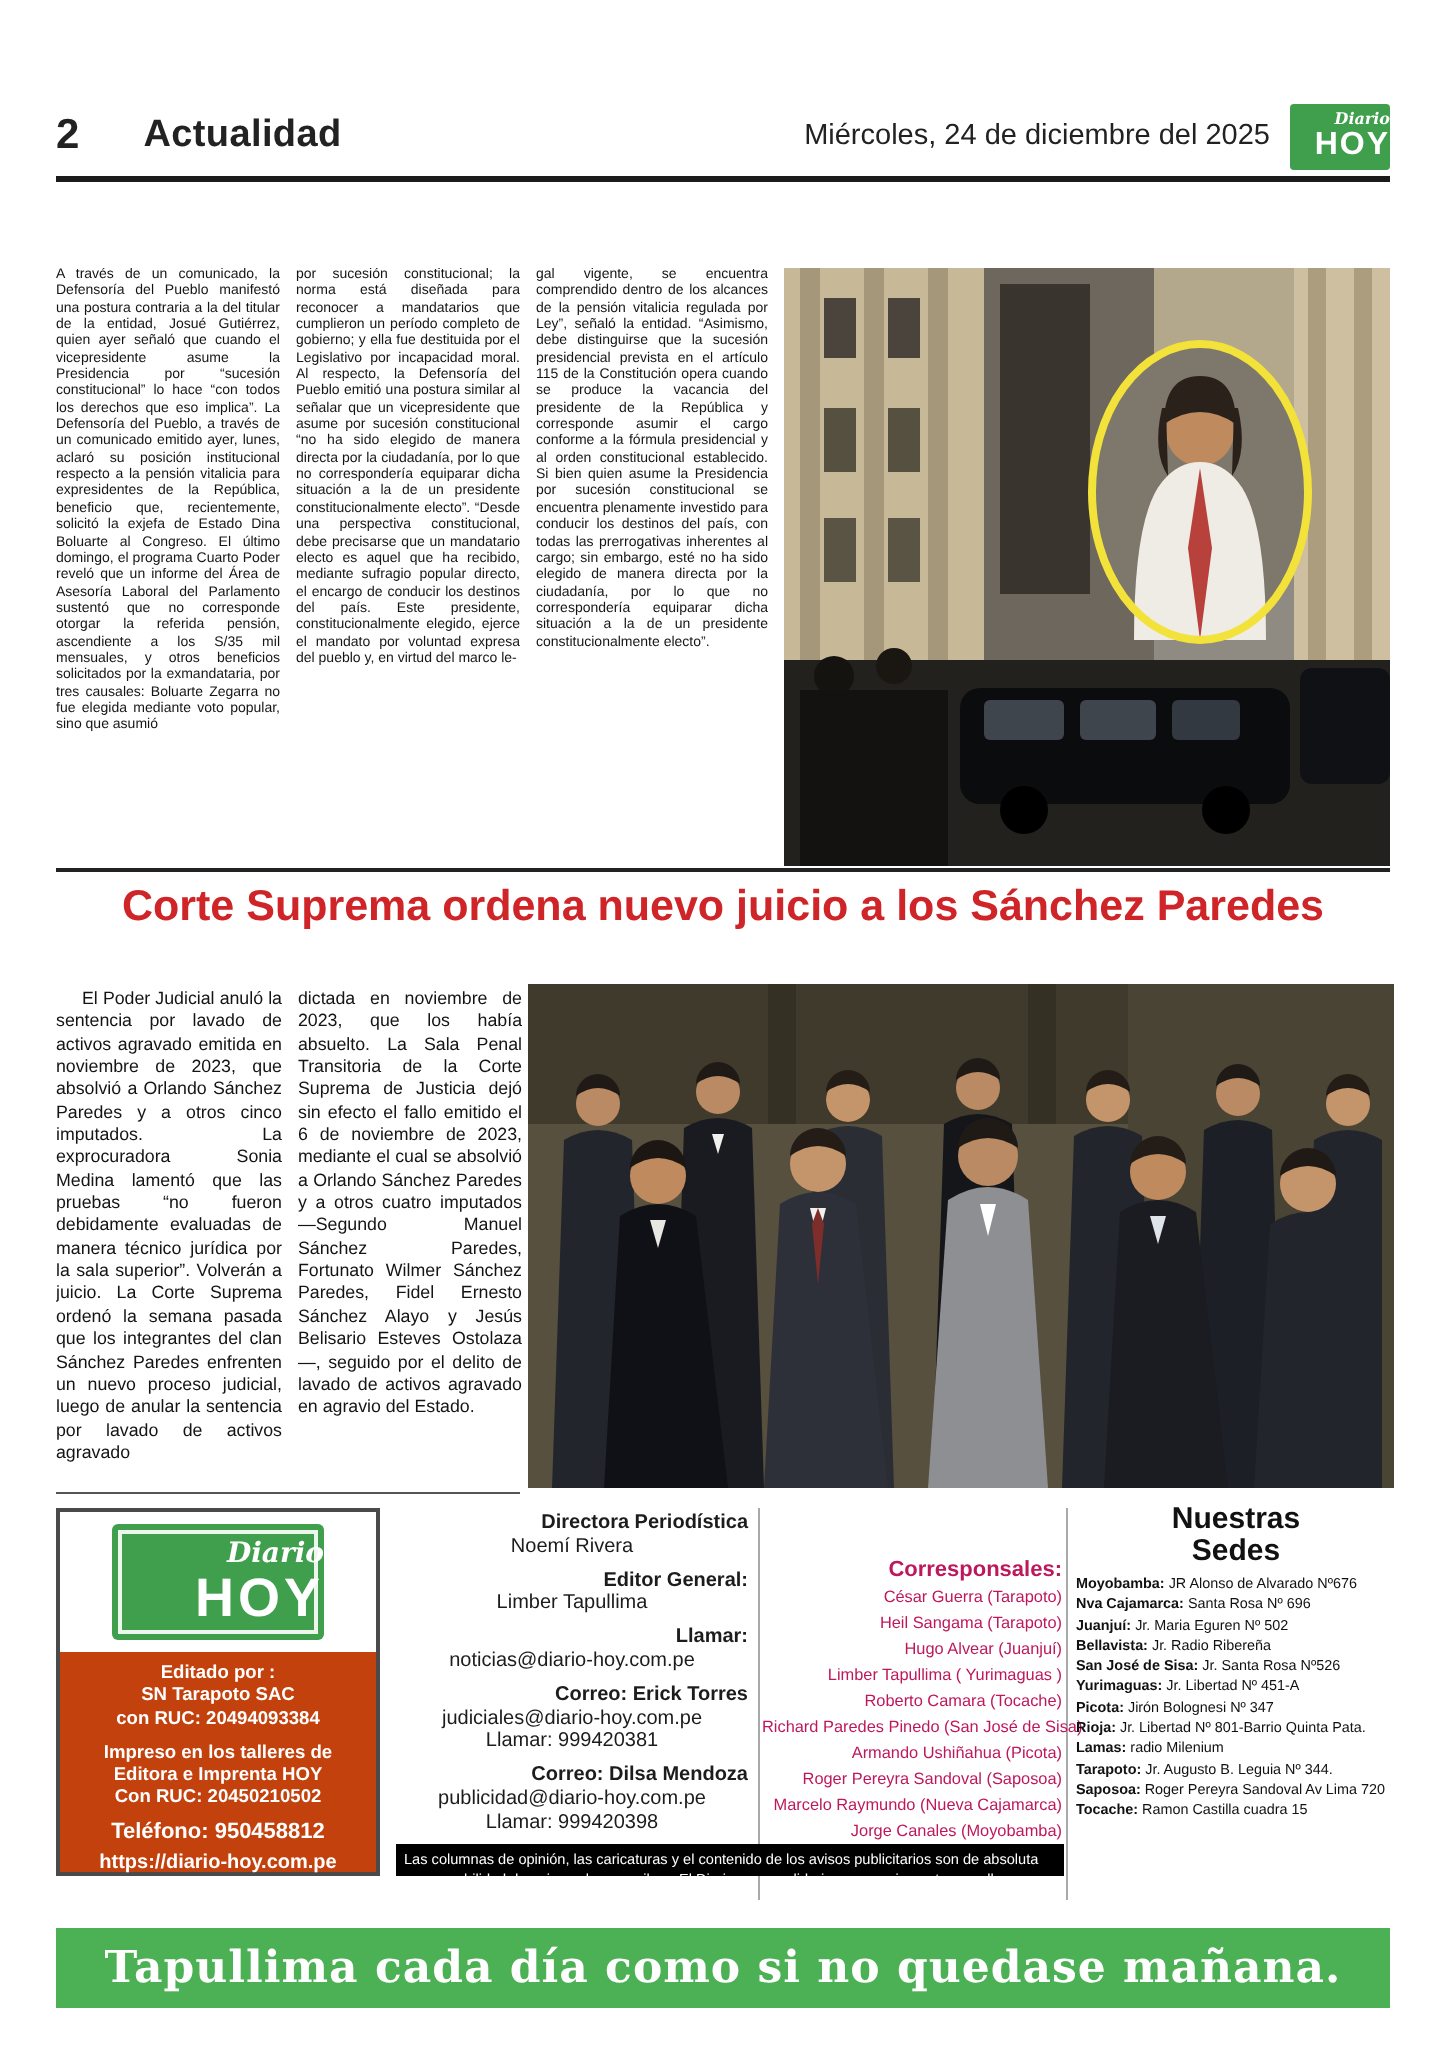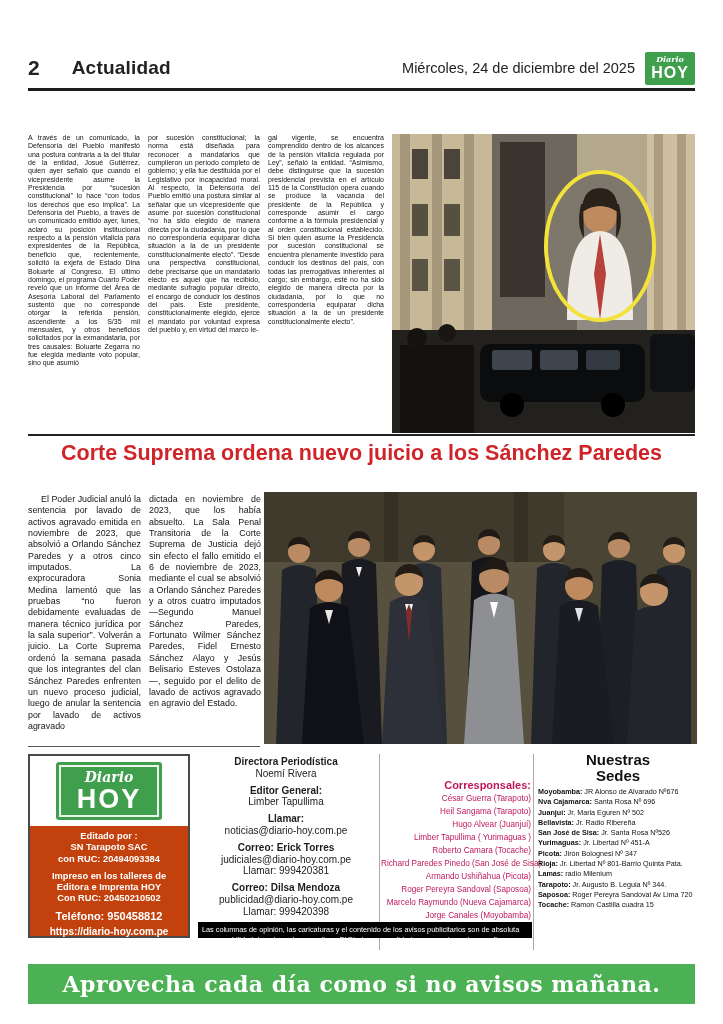--- a/index.html
+++ b/index.html
@@ -11,21 +11,21 @@
   }
   .abs { position:absolute; }
 
   
   .header-bar { top:50px; left:28px; right:28px; height:36px; display:flex; align-items:center; }
   .page-number { font-size:21px; font-weight:bold; color:#222; }
   .section-title { font-size:19px; font-weight:bold; color:#222; margin-left:32px; letter-spacing:.2px; }
   .header-spacer { flex:1; }
   .issue-date { font-size:14.5px; color:#222; margin-right:10px; }
   .logo-box { background:#3f9f4c; color:#fff; text-align:center; border-radius:2px;
-    display:flex; flex-direction:column; justify-content:center; }
+    display:flex; flex-direction:column; justify-content:center;align-items:flex-end; }
   .logo-small { width:50px; height:33px; }
   .logo-small .logo-top { font-family:"DejaVu Serif", serif; font-style:italic; font-weight:bold; font-size:8px; line-height:9px; }
   .logo-small .logo-main { font-size:16px; font-weight:bold; line-height:17px; letter-spacing:1px; }
   .header-rule { top:88px; left:28px; right:28px; height:3px; background:#1b1b1b; }
 
   
   .headline { text-align:center; font-weight:bold; color:#cf2428; }
   .headline-1 { top:95px; left:40px; right:40px; font-size:15.5px; line-height:18.5px; }
   .headline-2 { top:441px; left:40px; right:40px; font-size:21.5px; line-height:24.5px; }
 
@@ -54,21 +54,21 @@
   .logo-big .logo-top { font-family:"DejaVu Serif", serif; font-style:italic; font-weight:bold; font-size:14px; line-height:16px; }
   .logo-big .logo-main { font-size:27px; font-weight:bold; line-height:28px; letter-spacing:2px; }
   .pub-gray { position:absolute; left:0; right:0; bottom:0; top:70px; background:#c2410c;
     color:#fff; font-weight:bold; text-align:center; font-size:9.3px; line-height:11.3px; padding-top:5px; }
   .pub-group { margin-bottom:6px; }
   .pub-phone { font-size:11px; margin-bottom:4px; }
   .pub-url  { font-size:10px; }
 
   .staff-col { top:756px; left:198px; width:176px; text-align:center; font-size:10px; line-height:11.8px; color:#1c1c1c; }
   .staff-entry { margin-bottom:5px; }
-  .staff-title { font-weight:bold; }
+  .staff-title { font-weight:bold;text-align:right; }
 
   .vsep { width:1px; background:#a9a9a9; top:754px; height:196px; }
   .vsep-1 { left:379px; }
   .vsep-2 { left:533px; }
 
   .corr-col { top:756px; left:381px; width:150px; text-align:right; color:#be185d;margin-top:22px; }
   .corr-title { font-weight:bold; font-size:11px; line-height:14px; }
   .corr-item { font-size:8.2px; line-height:13px; white-space:nowrap; }
 
   .sedes-col { top:752px; left:538px; width:160px; color:#111; }
@@ -291,15 +291,15 @@
       <div class="sede-item"><span class="sede-label">Rioja:</span> <span>Jr. Libertad Nº 801-Barrio Quinta Pata.</span></div>
       <div class="sede-item"><span class="sede-label">Lamas:</span> <span>radio Milenium</span></div>
       <div class="sede-item"><span class="sede-label">Tarapoto:</span> <span>Jr. Augusto B. Leguia Nº 344.</span></div>
       <div class="sede-item"><span class="sede-label">Saposoa:</span> <span>Roger Pereyra Sandoval Av Lima 720</span></div>
       <div class="sede-item"><span class="sede-label">Tocache:</span> <span>Ramon Castilla cuadra 15</span></div>
     </div>
   </div>
 
   <div class="abs disclaimer">Las columnas de opinión,  las caricaturas y el contenido de los avisos publicitarios  son de absoluta responsabilidad de quienes los suscriben.  El Diario no se solidariza necesariamente con ellos.</div>
 
-  <div class="abs banner">Aprovecha cada día como si no avisos mañana.</div>
+  <div class="abs banner">Tapullima cada día como si no quedase mañana.</div>
 
 </div>
 
 </body></html>

